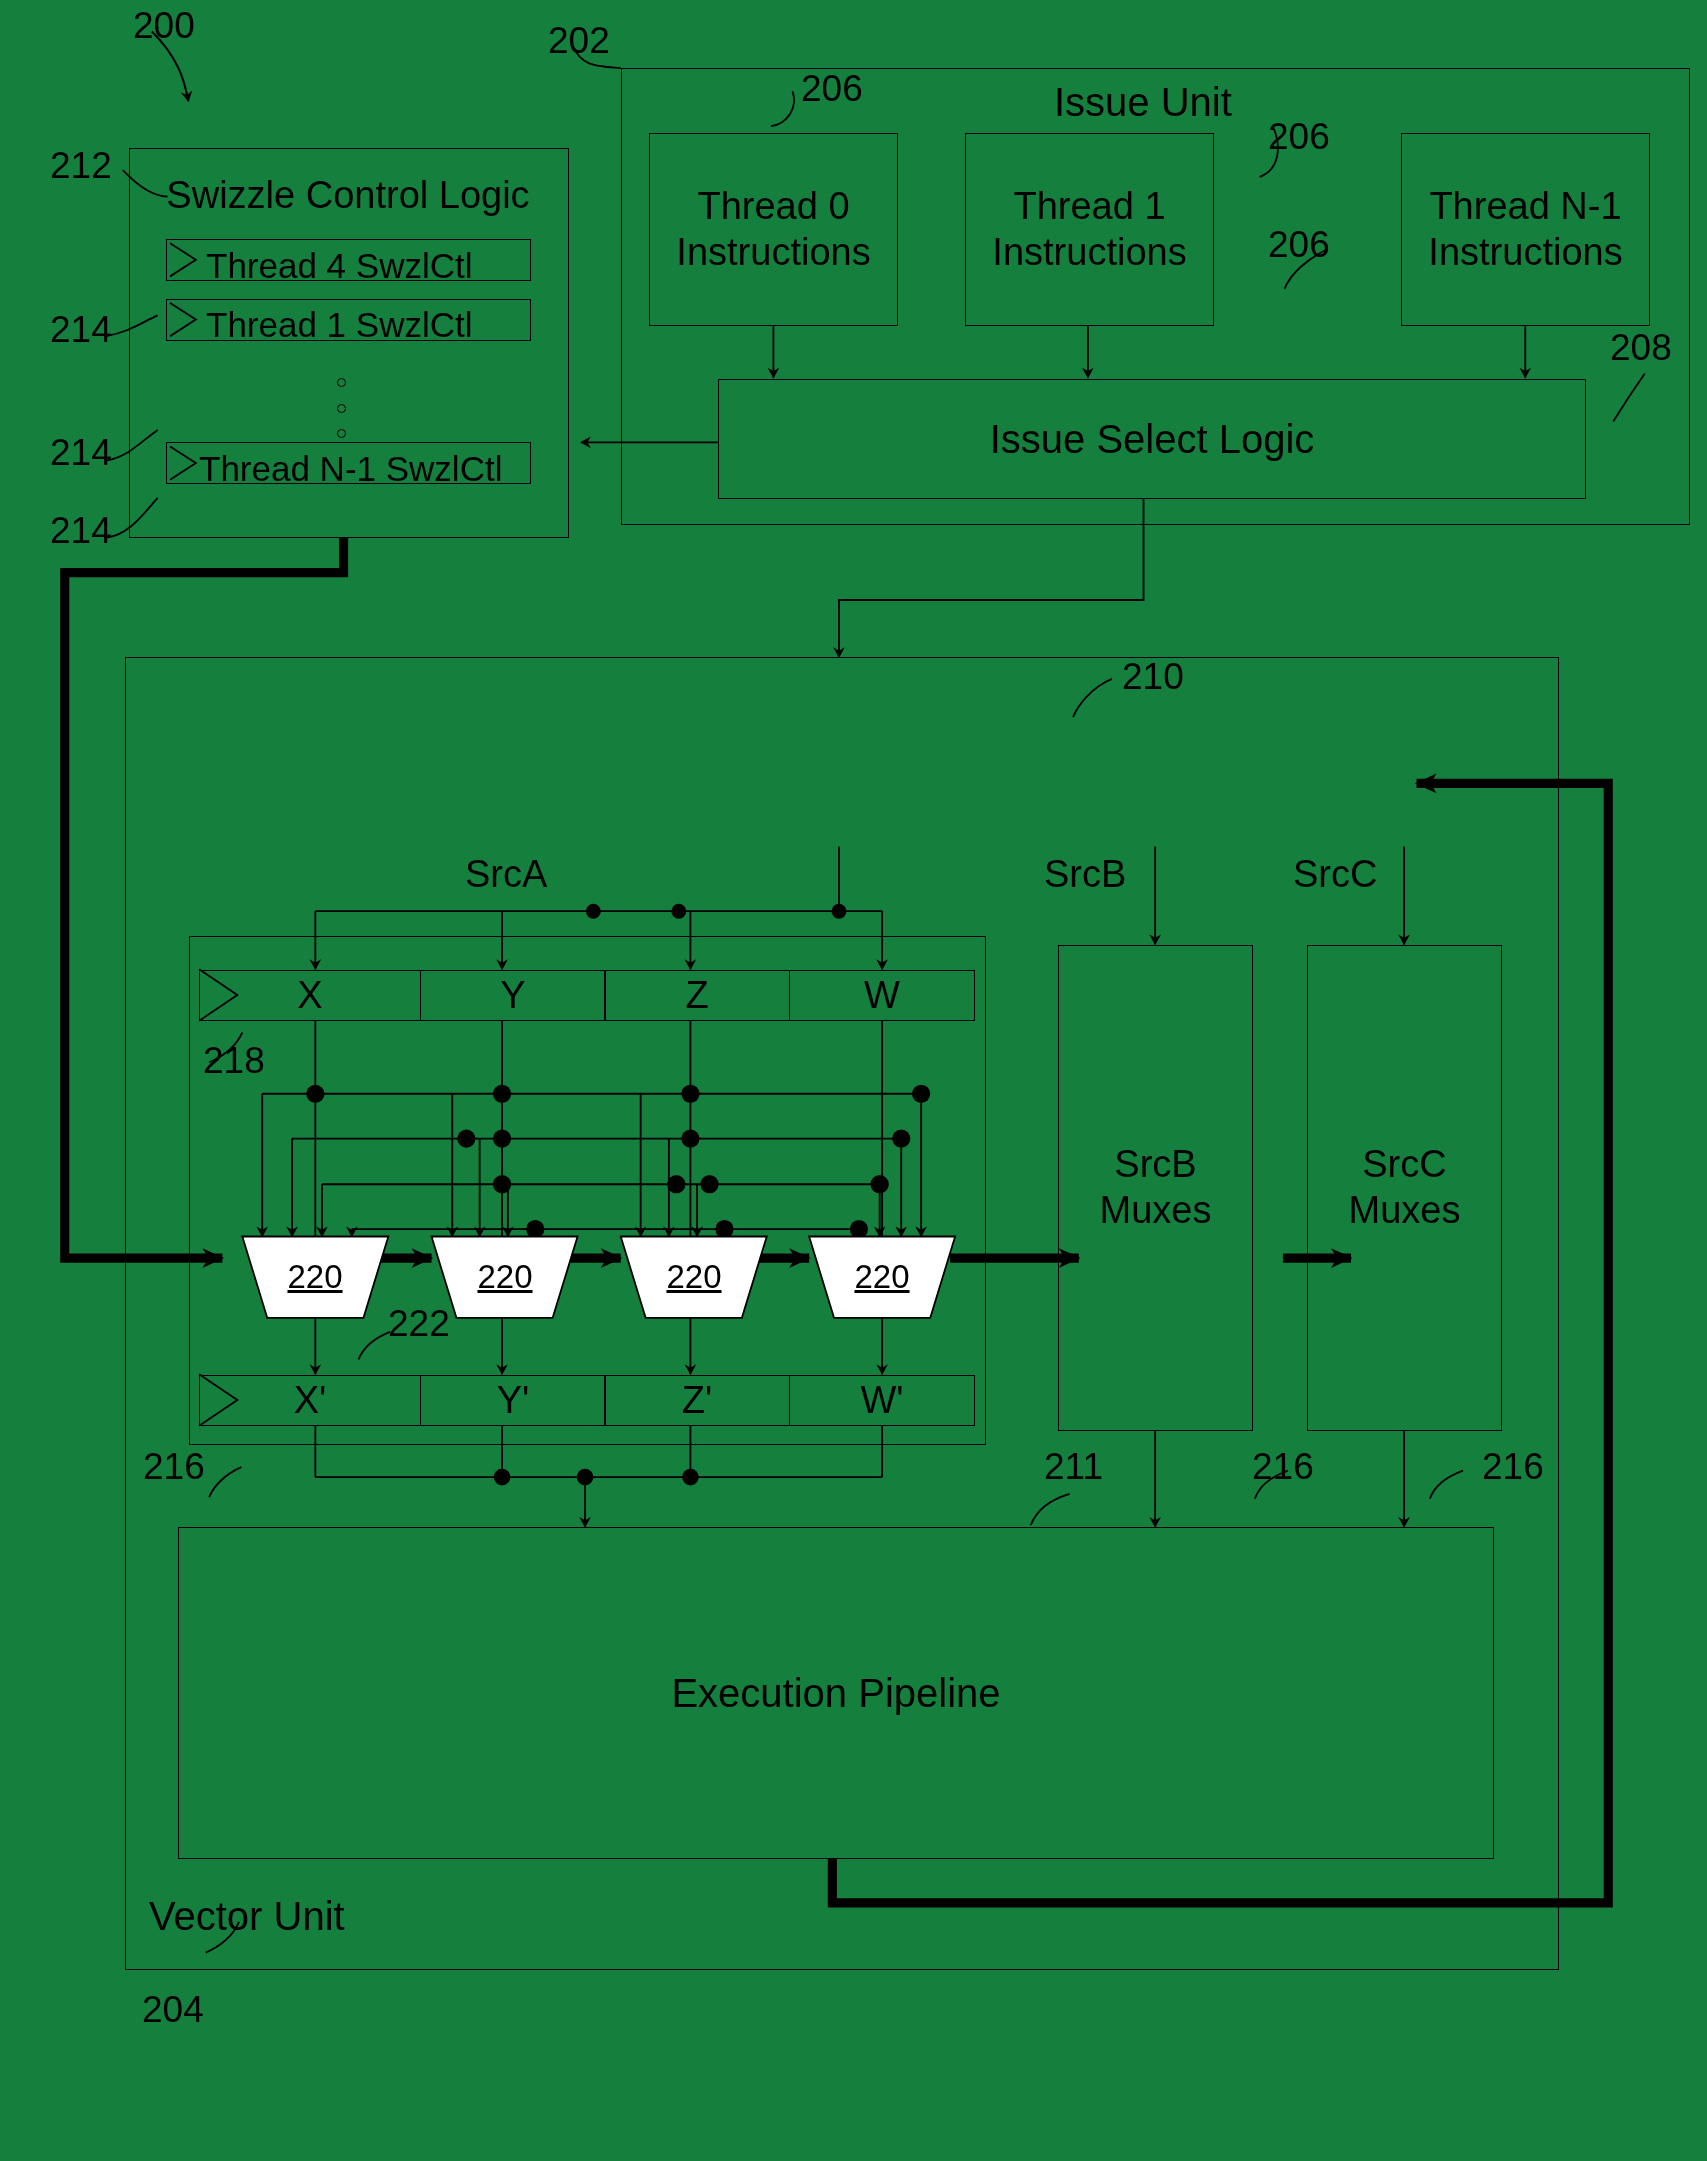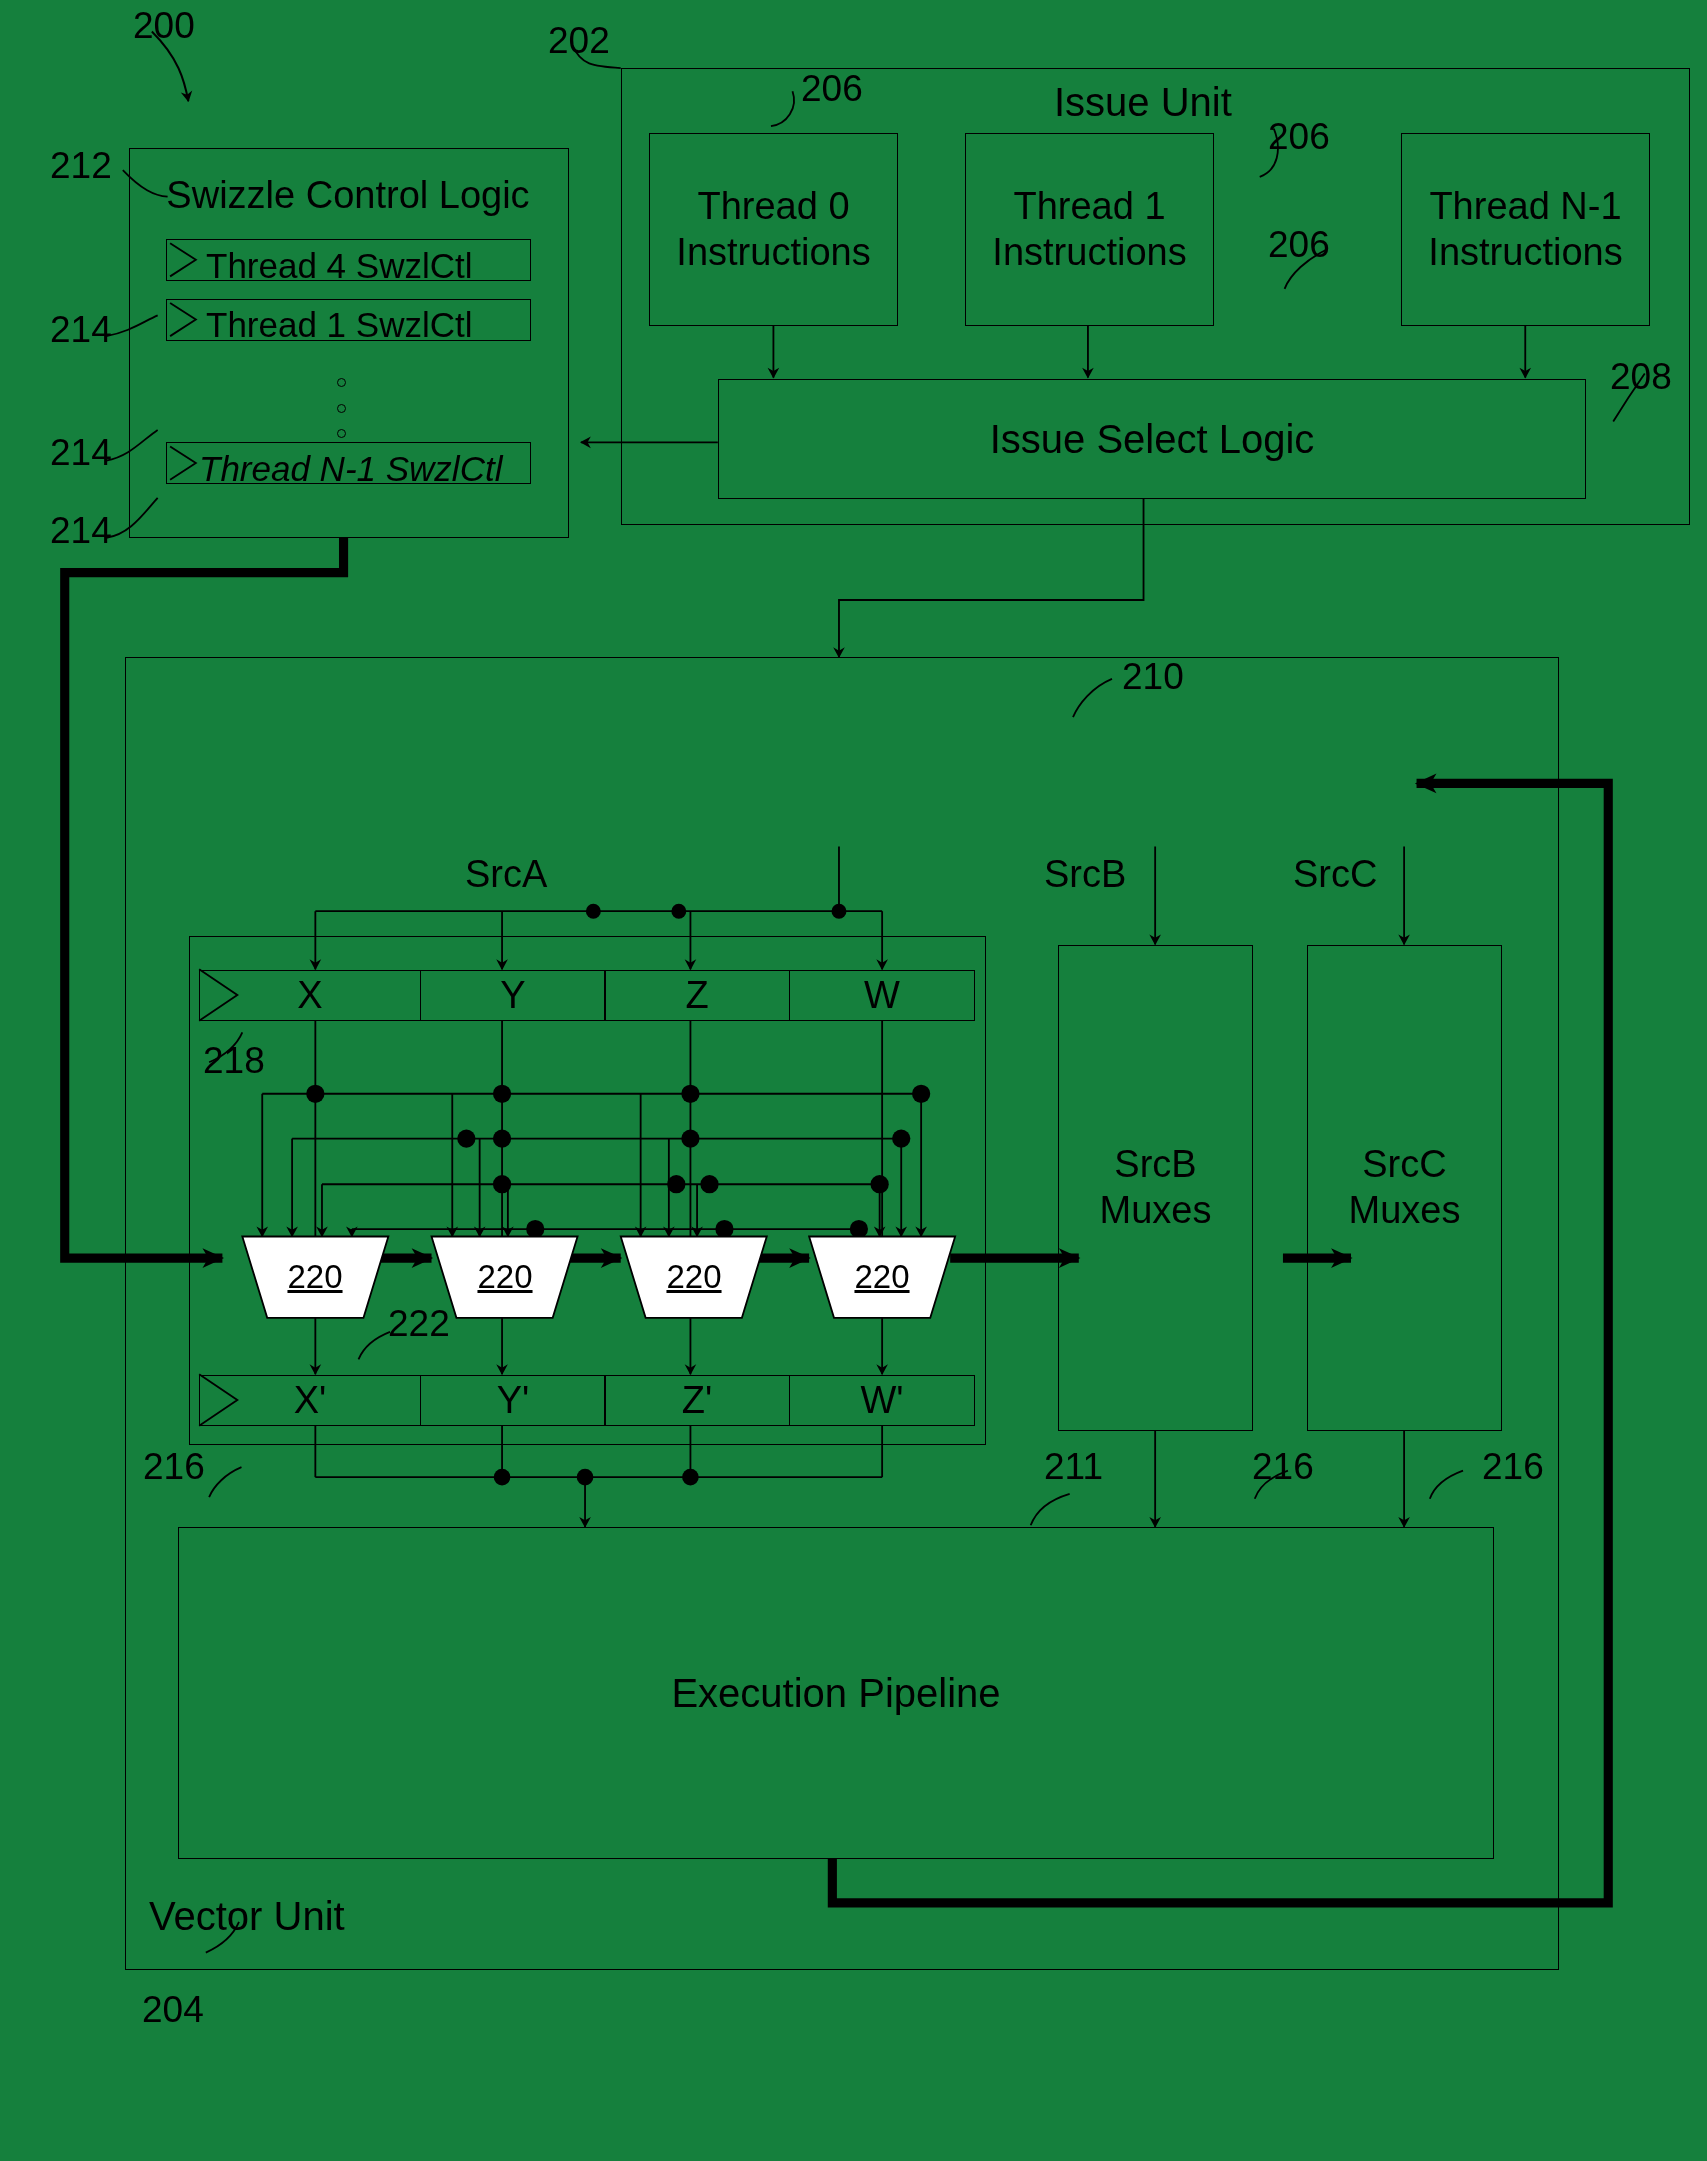--- a/index.html
+++ b/index.html
@@ -256,21 +256,21 @@
   <div class="refnum" style="left:133px;  top:5px;">200</div>
   <div class="refnum" style="left:548px;  top:20px;">202</div>
   <div class="refnum" style="left:50px;   top:145px;">212</div>
   <div class="refnum" style="left:50px;   top:309px;">214</div>
   <div class="refnum" style="left:50px;   top:432px;">214</div>
   <div class="refnum" style="left:50px;   top:510px;">214</div>
 
   <div class="refnum" style="left:801px;  top:68px;">206</div>
   <div class="refnum" style="left:1268px; top:116px;">206</div>
   <div class="refnum" style="left:1268px; top:224px;">206</div>
-  <div class="refnum" style="left:1610px; top:356px;">208</div>
+  <div class="refnum" style="left:1610px; top:327px;">208</div>
 
   <div class="refnum" style="left:1122px; top:656px;">210</div>
   <div class="refnum" style="left:1044px; top:1446px;">211</div>
 
   <div class="refnum" style="left:203px;  top:1040px;">218</div>
   <div class="refnum" style="left:388px;  top:1303px;">222</div>
 
   <div class="refnum" style="left:143px;  top:1446px;">216</div>
   <div class="refnum" style="left:1252px; top:1446px;">216</div>
   <div class="refnum" style="left:1482px; top:1446px;">216</div>
@@ -286,21 +286,21 @@
   <div class="box" style="left:166px; top:299px; width:365px; height:42px;"></div>
   <div class="lbl" style="left:206px; top:305px; font-size:35px;">Thread 1 SwzlCtl</div>
 
   <div class="dots-col" style="left:336px; top:378px; width:11.6px; height:60px;">
     <span class="dot-o"></span>
     <span class="dot-o"></span>
     <span class="dot-o"></span>
   </div>
 
   <div class="box" style="left:166px; top:442px; width:365px; height:42px;"></div>
-  <div class="lbl" style="left:199px; top:449px; font-size:35px;font-style:italic;">Thread N-1 SwzlCtl</div>
+  <div class="lbl" style="left:199px; top:449px; font-size:35px;">Thread N-1 SwzlCtl</div>
 
   <div class="box" style="left:621px; top:68px; width:1069px; height:457px;"></div>
   <div class="lbl" style="left:1054px; top:79px; font-size:40px;">Issue Unit</div>
 
   <div class="box ctr" style="left:649px; top:133px; width:249px; height:193px; font-size:38px;">
     <span>Thread 0
 Instructions</span>
   </div>
 
   <div class="box ctr" style="left:965px; top:133px; width:249px; height:193px; font-size:38px;">

